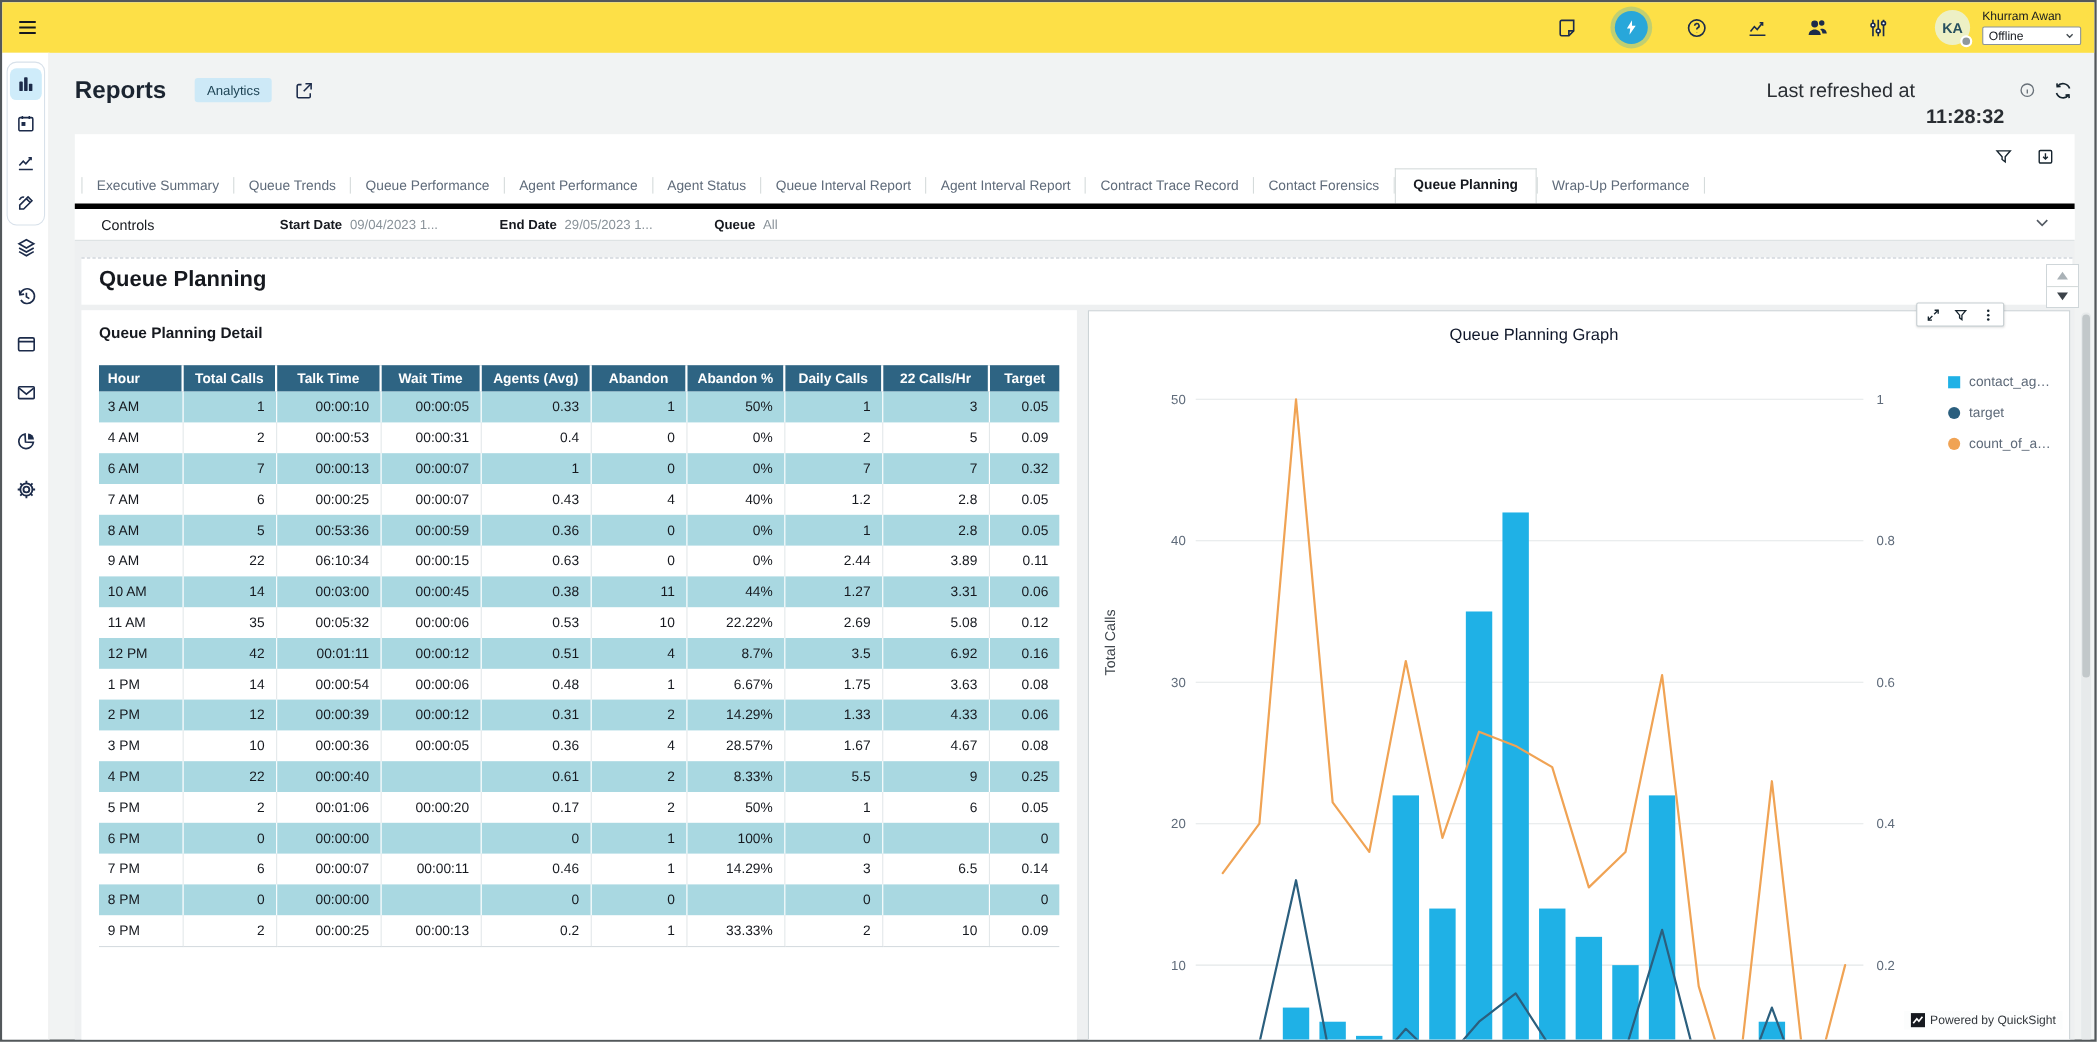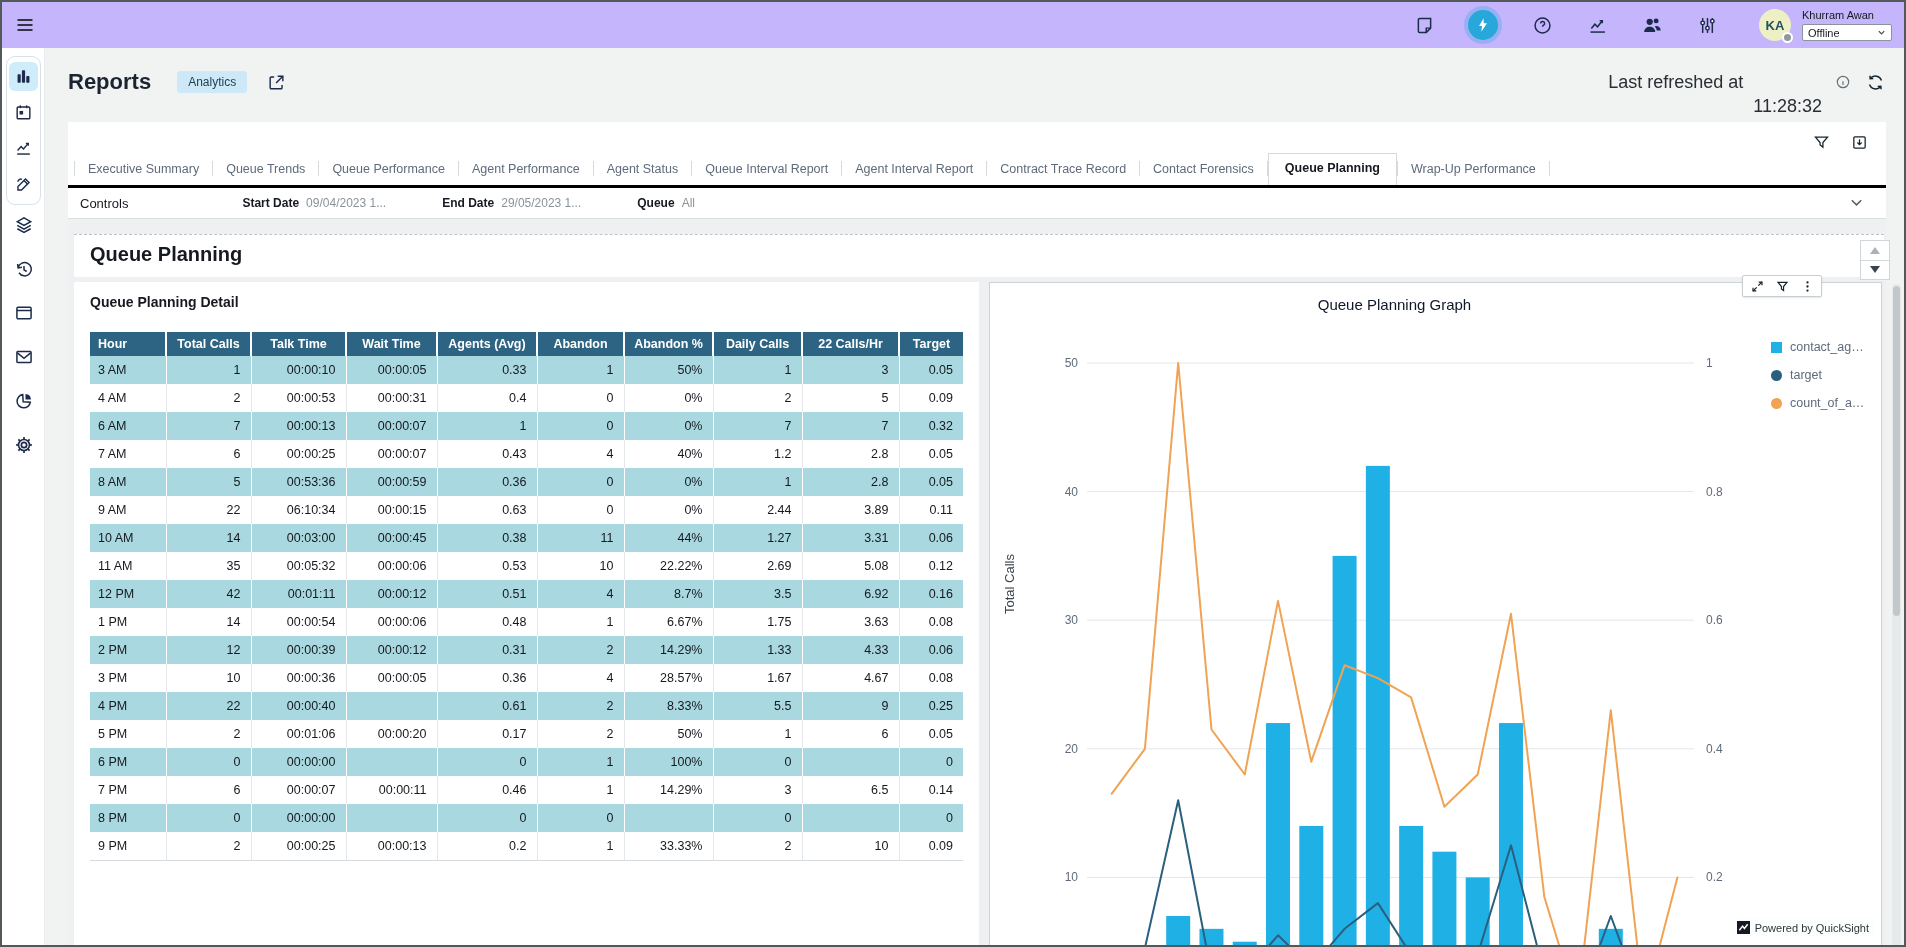--- a/index.html
+++ b/index.html
@@ -1,21 +1,21 @@
 <!DOCTYPE html>
 <html style="--header-bg: #2e6483; --row-alt: #a9d8e1; --active-circle: #28a7da;"><head>
 <meta charset="utf-8">
 <style>
   * { box-sizing: border-box; }
   body { margin:0; background:#9aa0a3; font-family:"Liberation Sans", sans-serif; }
   .window{ position:relative; width:1906px; height:947px; background:#f1f3f3;
            border:2px solid #53585b; overflow:hidden; }
 
   
-  .topbar{ position:absolute; left:0; top:0; width:100%; height:46px; background:#c4b5fd; }
+  .topbar{ position:absolute; left:0; top:0; width:100%; height:46px; background:#fde047; }
   .hamburger{ position:absolute; left:13px; top:13px; width:20px; height:20px; cursor:pointer; }
   .topbar-right{ position:absolute; right:10px; top:0; height:46px; display:flex; align-items:center; gap:33px; }
   .icon-btn{ width:22px; height:22px; display:flex; align-items:center; justify-content:center; cursor:pointer; }
   .lightning-wrap{ width:30px; height:30px; border-radius:50%; background:var(--active-circle);
                    box-shadow:0 0 0 4px rgba(40,167,218,.28); display:flex; align-items:center; justify-content:center; }
   .avatar{ width:32px; height:32px; border-radius:50%; background:#edf0c5; color:#27505e; font-weight:bold;
            font-size:13px; display:flex; align-items:center; justify-content:center; position:relative; margin-left:8px; }
   .avatar .dot{ position:absolute; right:-2px; bottom:-2px; width:11px; height:11px; border-radius:50%;
                 background:#90989c; border:2px solid #fff; }
   .user-block{ display:flex; flex-direction:column; gap:3px; margin-left:-22px; width:92px; }
@@ -30,32 +30,32 @@
   .side-item{ width:29px; height:29px; border-radius:6px; display:flex; align-items:center; justify-content:center; cursor:pointer; }
   .side-item.active{ background:#cfecfa; }
   .side-rest{ position:absolute; left:4px; top:162px; width:35px; display:flex; flex-direction:column; align-items:center; gap:15px; }
 
   
   .page-head{ position:absolute; left:66px; top:54px; width:1818px; height:52px; display:flex; align-items:center; }
   .page-title{ font-size:22px; font-weight:bold; color:#1b2430; }
   .badge{ margin-left:26px; background:#cde9f7; color:#1d4354; font-size:12px; padding:4px 11px; border-radius:3px; cursor:pointer;text-align:right; }
   .ext-link{ margin-left:20px; cursor:pointer; display:flex; }
   .refresh-area{ margin-left:auto; display:flex; align-items:center; gap:10px; font-size:18px; color:#2a2e33; }
-  .refresh-time{ font-weight:normal;margin-top:48px; }
+  .refresh-time{ font-weight:bold;margin-top:48px; }
 
   
   .card-top{ position:absolute; left:66px; top:120px; width:1818px; height:97px; background:#fff; }
   .card-icons{ position:absolute; top:9px; right:16px; display:flex; gap:16px; }
   .tabs{ position:absolute; left:6px; top:32px; height:31px; display:flex; align-items:flex-end; }
   .tab{ font-size:12.5px; color:#5f6b7a; padding:7px 13px 9px; white-space:nowrap; cursor:pointer; }
   .tab.active{ background:#fff; border:1px solid #d5dbdb; border-bottom:1px solid #fff; font-weight:bold;
                color:#16191f; margin-bottom:-1px; padding:7px 16px 10px; }
   .tab-sep{ width:1px; height:15px; background:#d5dbdb; margin-bottom:9px; }
   .controls{ position:absolute; left:0; top:63px; width:100%; height:34px; display:flex; align-items:center;
-             padding:0 12px; border-top:3px solid #000000; border-bottom:1px solid #d9dedf; font-size:13px;
+             padding:0 24px; border-top:5px solid #000000; border-bottom:1px solid #d9dedf; font-size:13px;
              color:#16191f; background:#fff; }
   .controls-filters{ display:flex; gap:56px; margin-left:114px; }
   .filter{ display:flex; gap:7px; font-size:12px; align-items:center; cursor:pointer; }
   .filter .flabel{ font-weight:bold; color:#16191f; }
   .filter .fvalue{ color:#8a939a; }
   .controls-chevron{ position:absolute; right:22px; top:73px; cursor:pointer; }
 
   
   .dashboard{ position:absolute; left:66px; top:217px; width:1818px; height:730px; background:#eef0f1; }
   .sheet-head{ position:absolute; left:6px; top:15px; width:1810px; height:43px; background:#fff;

